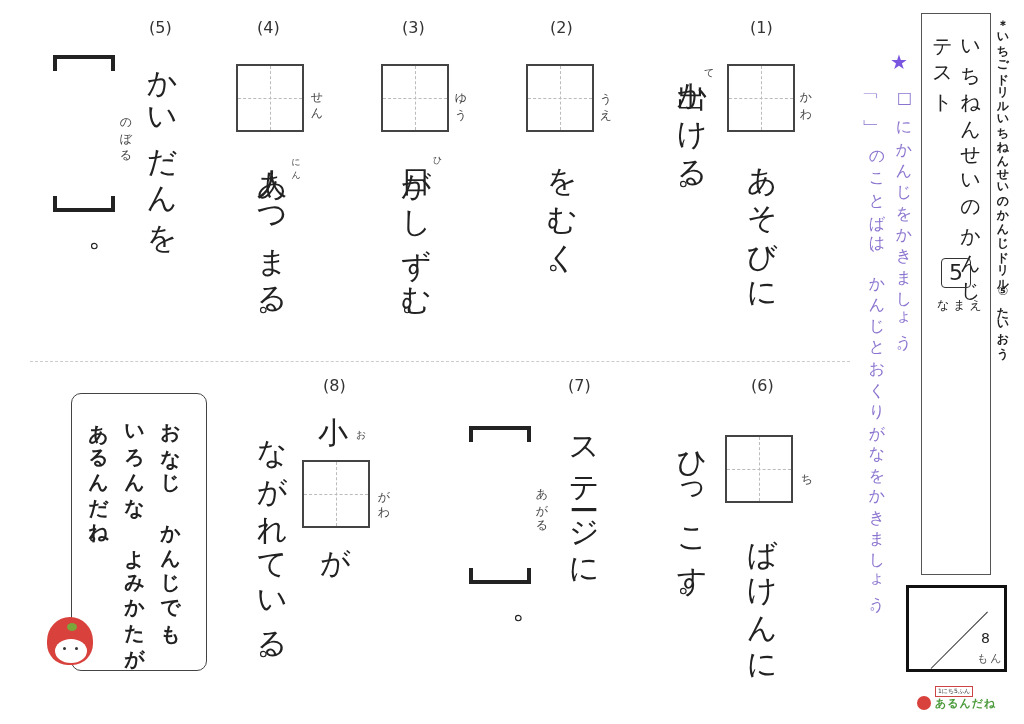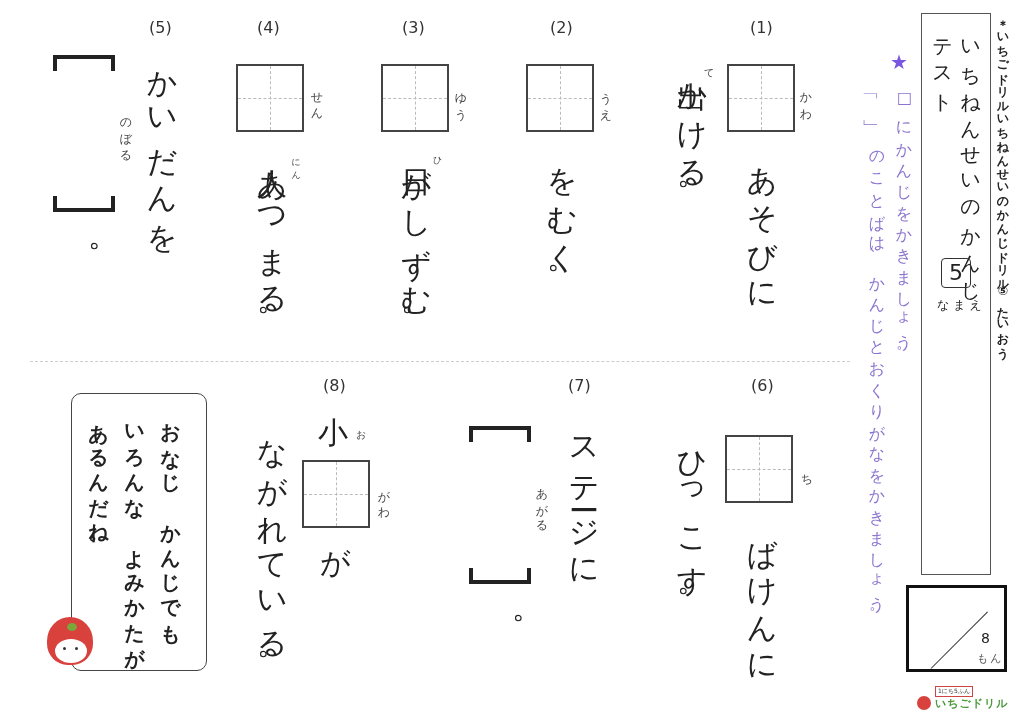--- a/index.html
+++ b/index.html
@@ -39,21 +39,21 @@
 
 <div class="abs" style="left:906px;top:585px;width:101px;height:87px;border:3px solid #111;box-sizing:border-box;">
   <div class="abs" style="left:12px;top:38px;width:90px;border-top:1.5px solid #333;transform:rotate(-45deg);transform-origin:left center;left:22px;top:80px;width:80px;"></div>
   <div class="abs" style="left:72px;top:42px;font-size:14px;">8</div>
   <div class="abs" style="left:68px;top:63px;font-size:11px;color:#555;letter-spacing:2px;">もん</div>
 </div>
 
 <div class="abs" style="left:915px;top:686px;width:95px;height:30px;">
   <div class="abs" style="left:20px;top:0;font-size:6px;border:1px solid #c44;padding:0 2px;color:#333;">1にち5ふん</div>
   <div class="abs" style="left:2px;top:10px;width:14px;height:14px;border-radius:50%;background:#d8413c;"></div>
-  <div class="abs" style="left:20px;top:10px;font-size:11px;font-weight:bold;color:#4a9a3a;letter-spacing:1px;">いちごドリル</div>
+  <div class="abs" style="left:20px;top:10px;font-size:11px;font-weight:bold;color:#4a9a3a;letter-spacing:1px;">あるんだね</div>
 </div>
 
 <div class="divider"></div>
 
 <div class="abs num" style="left:750px;top:18px;">(1)</div>
 <div class="box" style="left:727px;top:64px;"></div>
 <div class="abs vt ruby" style="left:797px;top:84px;">かわ</div>
 <div class="abs vt big" style="left:744px;top:146px;">あそびに</div>
 <div class="abs vt big" style="left:674px;top:58px;">出かける。</div>
 <div class="abs ruby" style="left:704px;top:66px;font-size:10px;">て</div>

